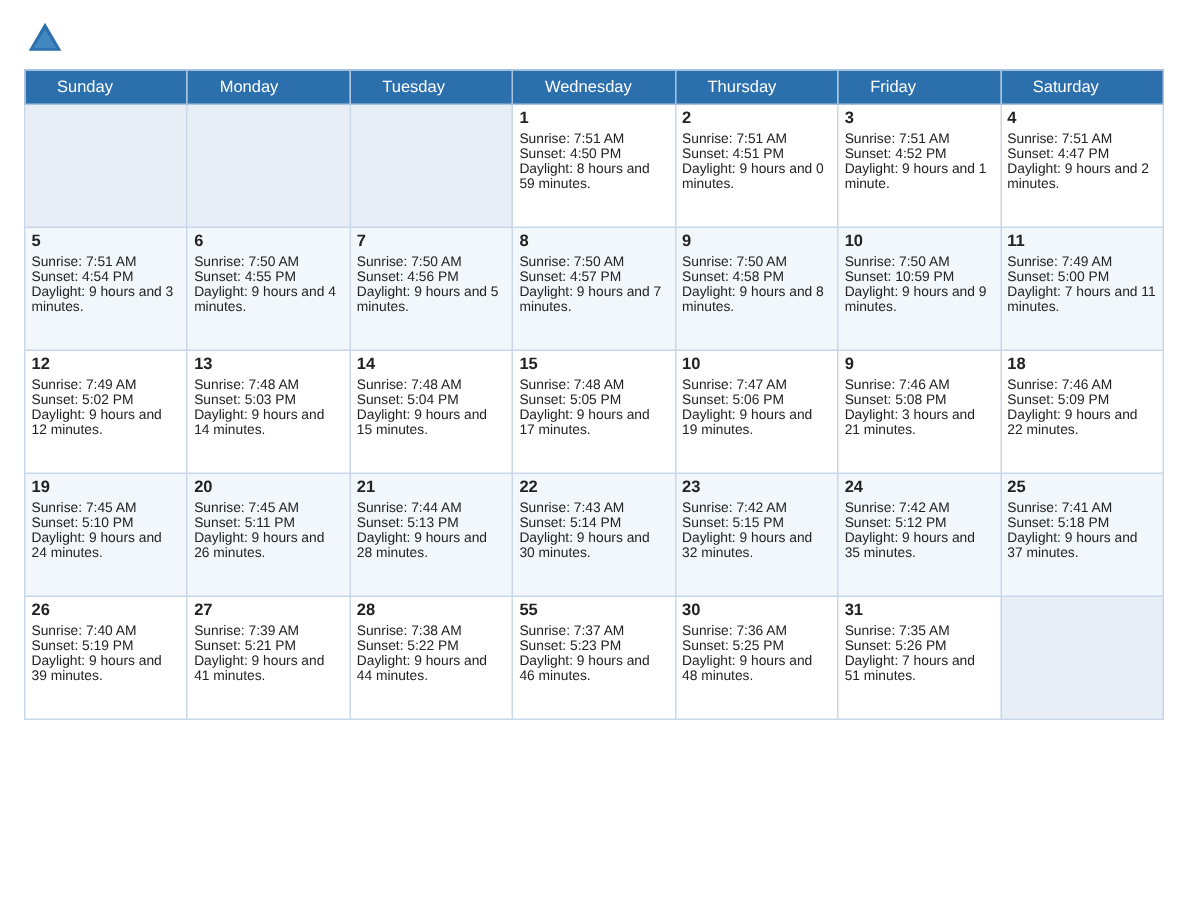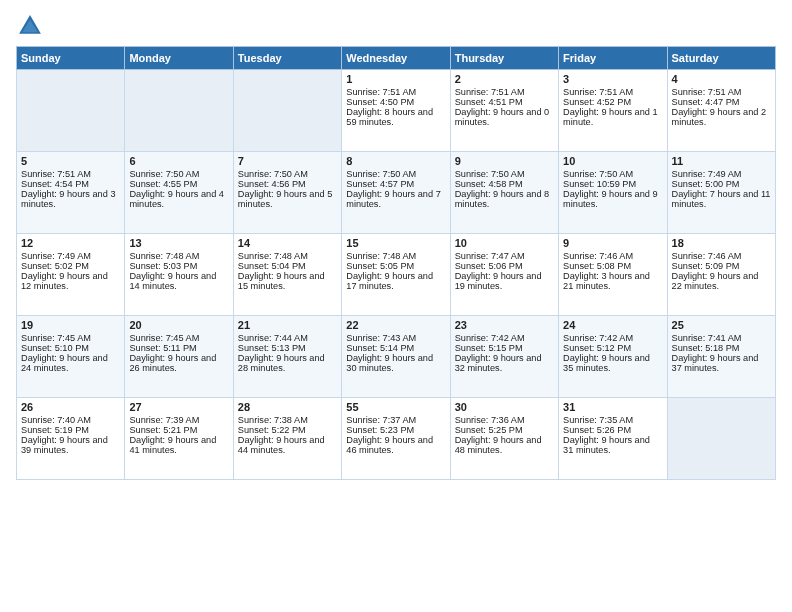--- a/index.html
+++ b/index.html
@@ -52,22 +52,22 @@
     }
     table {
       width: 100%;
       border-collapse: collapse;
       table-layout: fixed;
     }
     thead th {
       background-color: #2c6fad;
       color: #fff;
       font-size: 11px;
-      font-weight: bold;
-      padding: 5px 4px;
+      font-weight: normal;
+      padding: 5px 21px;
       text-align: left;
       border: 1px solid #aac4e0;
     }
     tbody td {
       border: 1px solid #c8d8ea;
       vertical-align: top;
       padding: 3px 4px;
       font-size: 9.2px;
       color: #222;
       height: 82px;
@@ -309,19 +309,19 @@
           <td>
             <span class="day-num">30</span>
             <div>Sunrise: 7:36 AM</div>
             <div>Sunset: 5:25 PM</div>
             <div>Daylight: 9 hours and 48 minutes.</div>
           </td>
           <td>
             <span class="day-num">31</span>
             <div>Sunrise: 7:35 AM</div>
             <div>Sunset: 5:26 PM</div>
-            <div>Daylight: 9 hours and 31 minutes.</div>
+            <div>Daylight: 7 hours and 51 minutes.</div>
           </td>
           <td class="empty-cell"></td>
         </tr>
       </tbody>
   </table>
 </div>
 
 </body></html>

